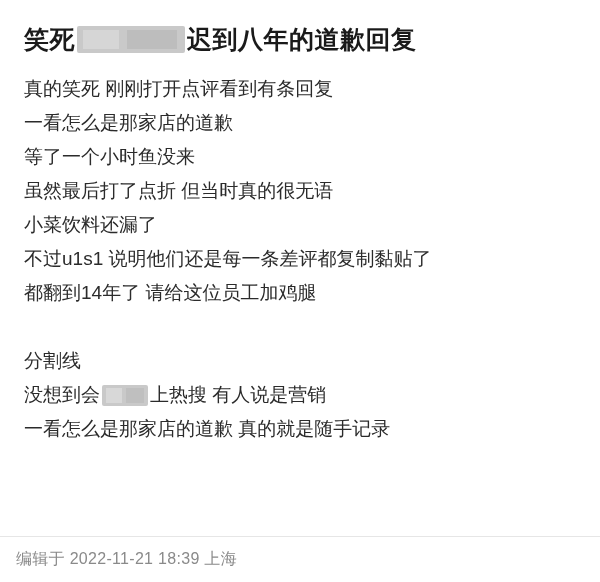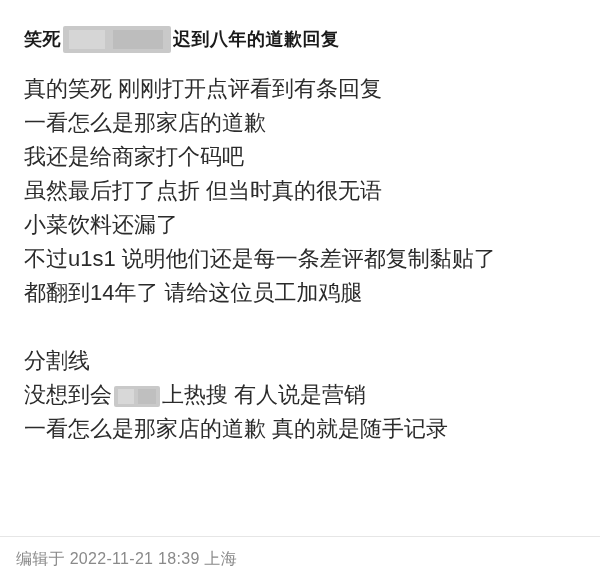--- a/index.html
+++ b/index.html
@@ -17,21 +17,21 @@
     position: relative;
     width: 600px;
     height: 582px;
     background: #ffffff;
     box-sizing: border-box;
     padding: 18px 24px 0 24px;
   }
   .title-row {
     display: flex;
     align-items: center;
-    font-size: 18px;
+    font-size: 25px;
     font-weight: bold;
     color: #1a1a1a;
     letter-spacing: 0.5px;
     line-height: 34px;
     white-space: nowrap;
     margin-top: 4px;
   }
   .title-part {
     display: inline-block;
   }
@@ -57,21 +57,21 @@
   .redaction.title-redaction::before {
     left: 6px; top: 4px; width: 36px; height: 19px;
     background: #d6d6d6;
   }
   .redaction.title-redaction::after {
     left: 50px; top: 4px; width: 50px; height: 19px;
     background: #bdbdbd;
   }
   .body-text {
     margin-top: 16px;
-    font-size: 22px;
+    font-size: 19px;
     line-height: 34px;
     color: #2b2b2b;
   }
   .line {
     white-space: nowrap;
     display: block;
   }
   .line.blank {
     height: 34px;
   }
@@ -113,21 +113,21 @@
 
   <div class="title-row">
     <span class="title-part">笑死</span>
     <span class="redaction title-redaction"></span>
     <span class="title-part">迟到八年的道歉回复</span>
   </div>
 
   <div class="body-text">
     <span class="line">真的笑死 刚刚打开点评看到有条回复</span>
     <span class="line">一看怎么是那家店的道歉</span>
-    <span class="line">我还是给商家打个码吧</span>
+    <span class="line">等了一个小时鱼没来</span>
     <span class="line">虽然最后打了点折 但当时真的很无语</span>
     <span class="line">小菜饮料还漏了</span>
     <span class="line">不过u1s1 说明他们还是每一条差评都复制黏贴了</span>
     <span class="line">都翻到14年了 请给这位员工加鸡腿</span>
     <span class="line blank"></span>
     <span class="line">分割线</span>
     <span class="line">
       <span>没想到会</span><span class="redaction inline-redaction"></span><span>上热搜 有人说是营销</span>
     </span>
     <span class="line">一看怎么是那家店的道歉 真的就是随手记录</span>

